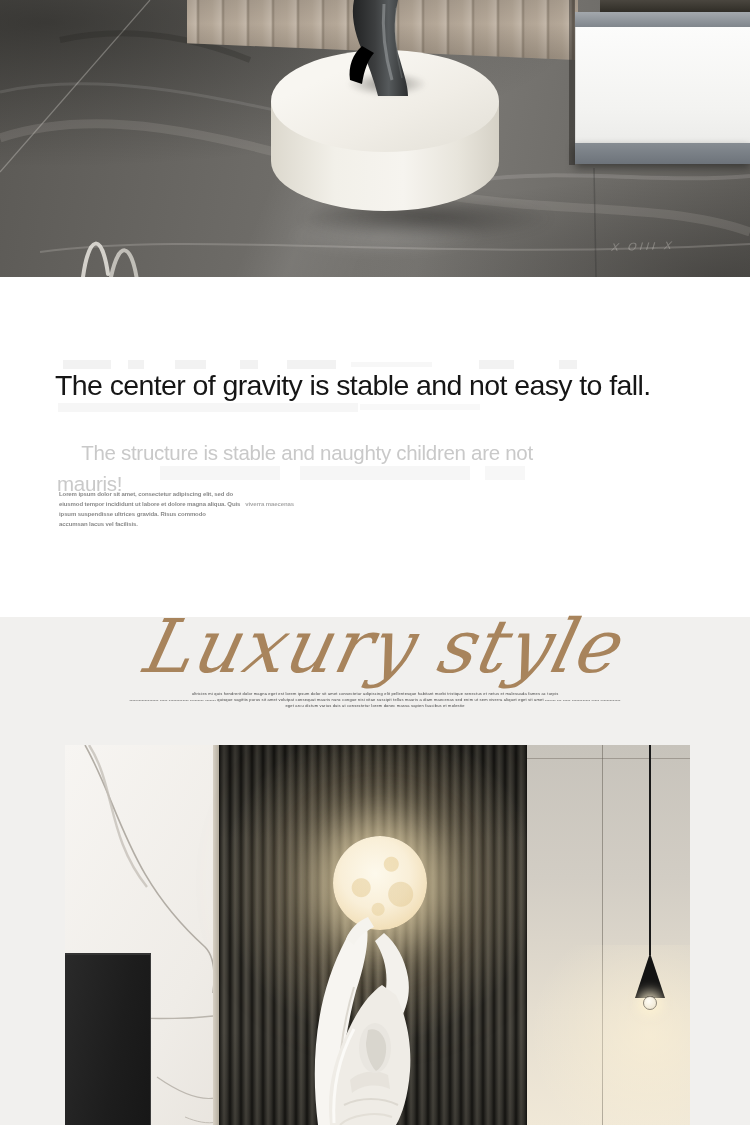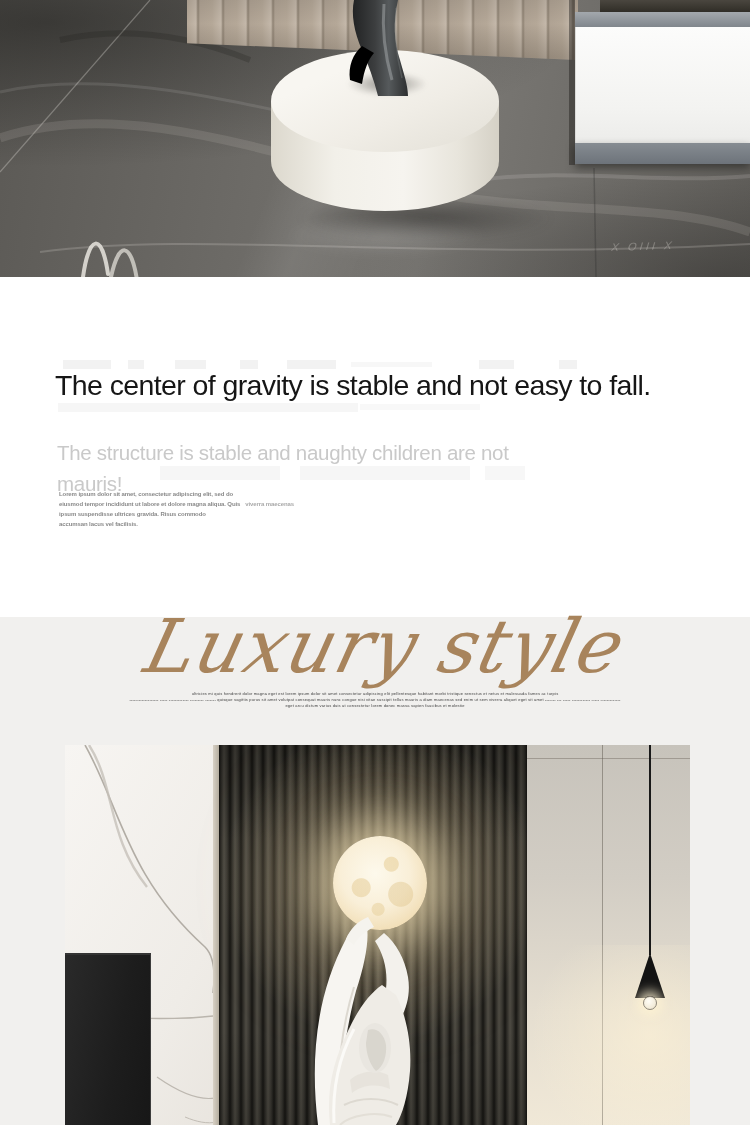--- a/index.html
+++ b/index.html
@@ -168,21 +168,21 @@
   <div class="ghost" style="left:559px;top:360px;width:18px;height:9px;"></div>
   <div class="ghost" style="left:58px;top:403px;width:300px;height:9px;background:#f6f6f6;"></div>
   <div class="ghost" style="left:360px;top:404px;width:120px;height:6px;background:#f8f8f8;"></div>
   <div class="ghost" style="left:160px;top:466px;width:120px;height:14px;background:#f6f6f6;"></div>
   <div class="ghost" style="left:300px;top:466px;width:170px;height:14px;background:#f6f6f6;"></div>
   <div class="ghost" style="left:485px;top:466px;width:40px;height:14px;background:#f7f7f7;"></div>
 
   <div class="stability-heading">The center of gravity is stable and not easy to fall.</div>
 
   <div class="stability-sub">
-    <span style="display:block;">The structure is stable and naughty children are not</span>
+    <span style="display:block;text-align:center;">The structure is stable and naughty children are not</span>
     <span style="display:block;">mauris!</span>
   </div>
 
   <div class="stability-body">
     <span style="display:block;">Lorem ipsum dolor sit amet, consectetur adipiscing elit, sed do</span>
     <span style="display:block;"><span>eiusmod tempor incididunt ut labore et dolore magna aliqua. Quis</span><span class="suffix">viverra maecenas</span></span>
     <span style="display:block;">ipsum suspendisse ultrices gravida. Risus commodo</span>
     <span style="display:block;">accumsan lacus vel facilisis.</span>
   </div>
 

